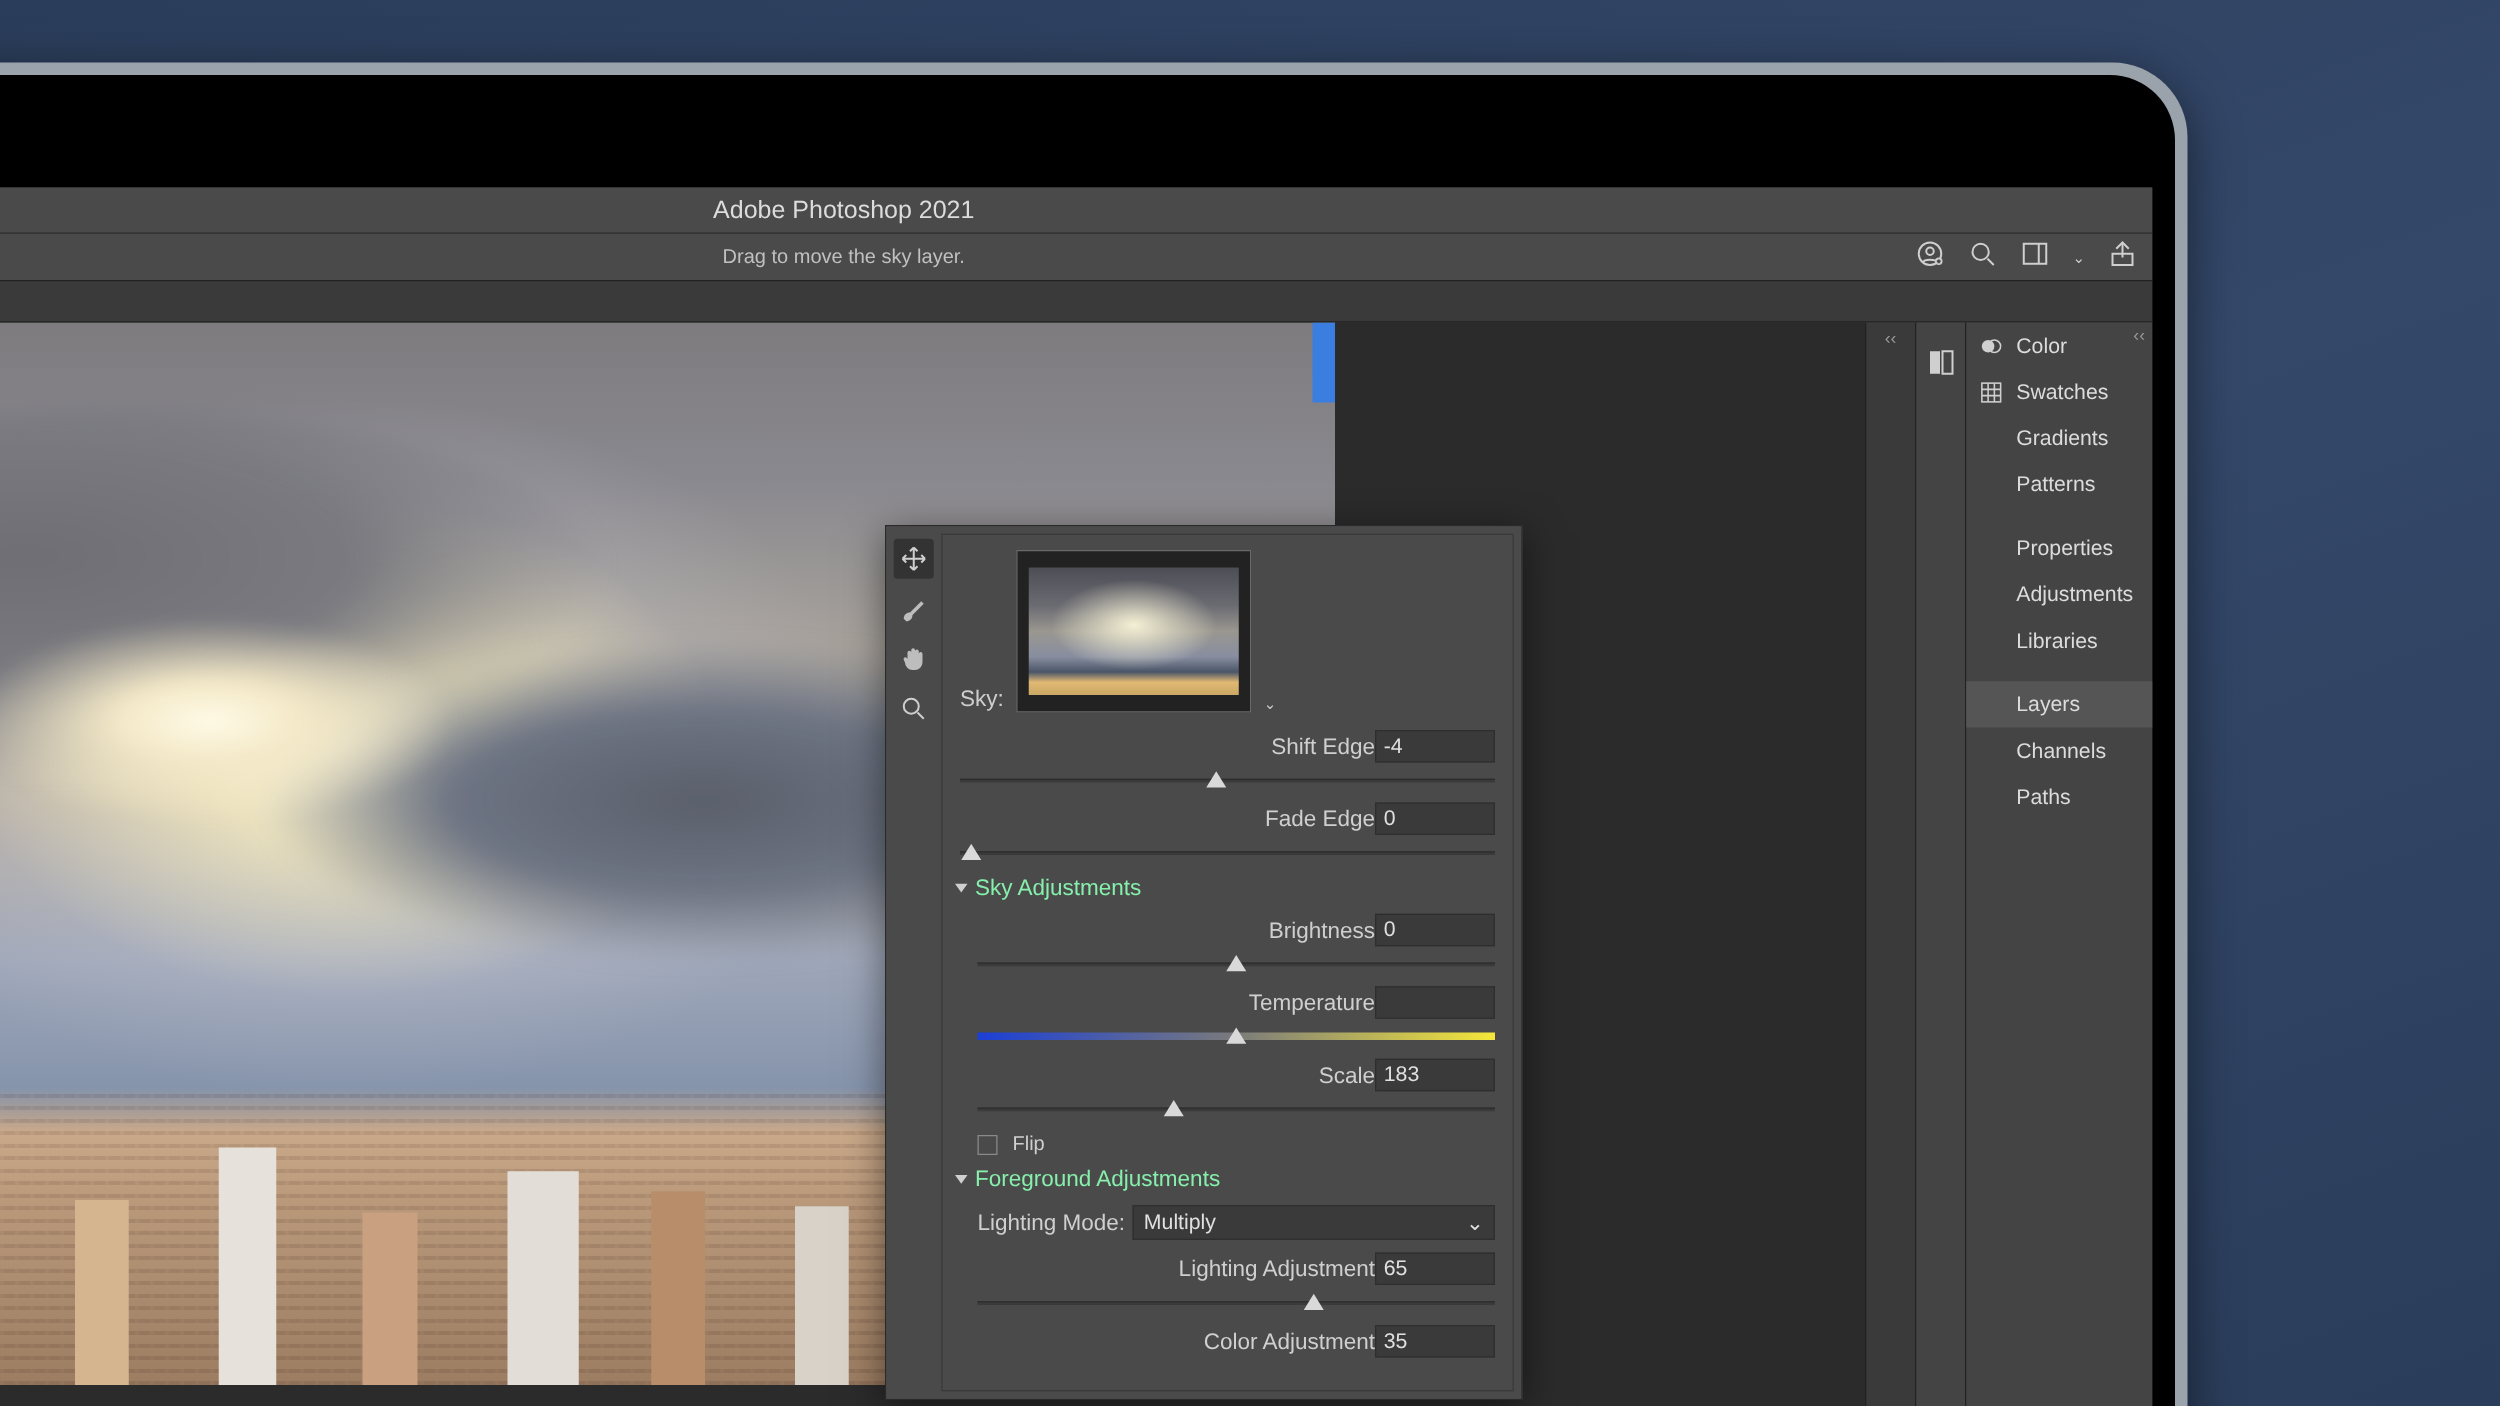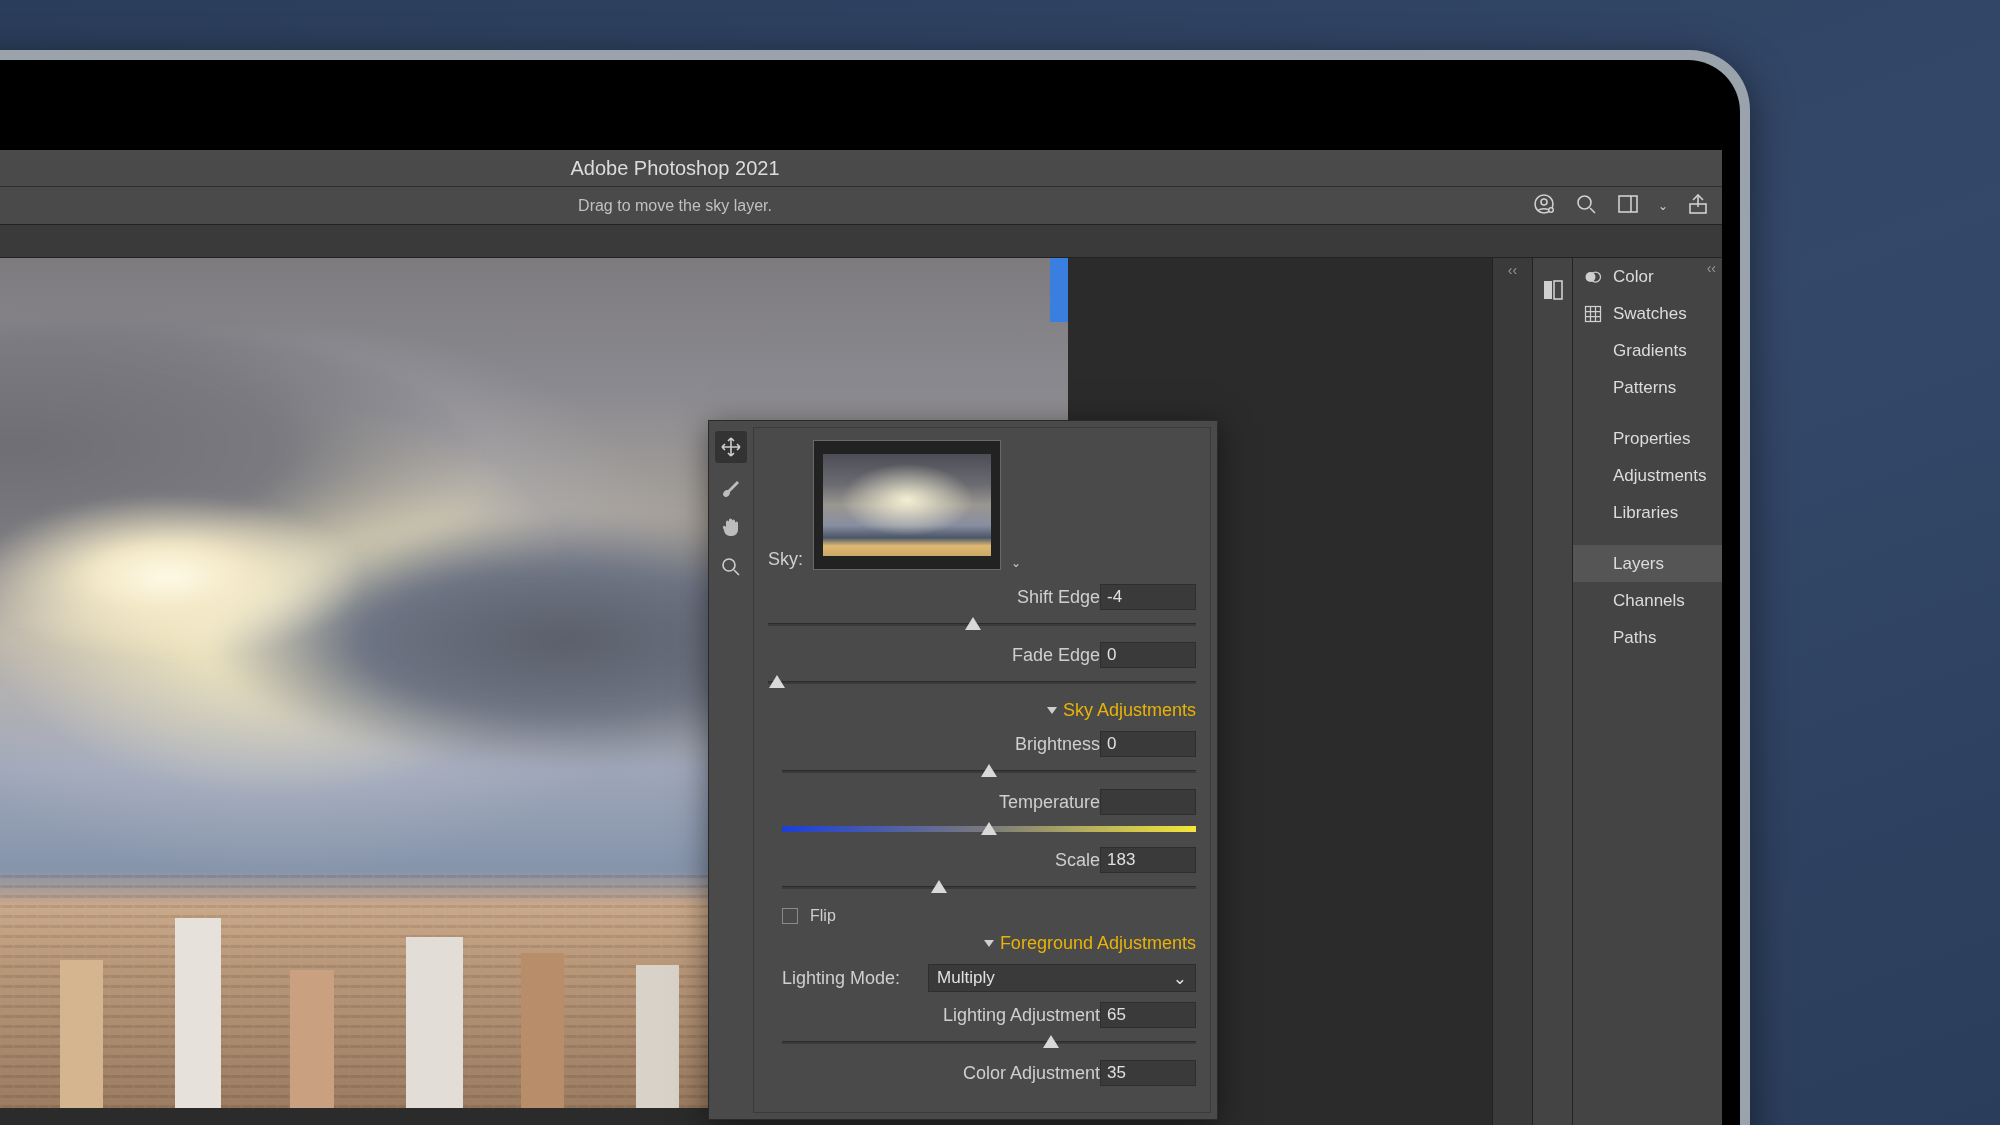--- a/index.html
+++ b/index.html
@@ -88,28 +88,28 @@
 
 .prop { margin-bottom:8px; }
 .prop-row { display:flex; justify-content:flex-end; align-items:center; }
 .prop-label { font-size:18px; color:#cfcfcf; }
 .prop-val { width:96px; height:26px; background:#3a3a3a; border:1px solid #2e2e2e; color:#e0e0e0; font-size:17px; padding:2px 6px; }
 .slider-track { position:relative; height:20px; margin-top:4px; }
 .track-line { position:absolute; left:0; right:0; top:9px; height:3px; background:#3a3a3a; border-top:1px solid #2c2c2c; }
 .track-line.temp { background: linear-gradient(90deg,#1b3fd6,#7b7b7b 50%,#f5e73a); height:6px; top:7px; border:none; }
 .thumb { position:absolute; top:3px; width:0; height:0; border-left:8px solid transparent; border-right:8px solid transparent; border-bottom:13px solid #d9d9d9; transform:translateX(-8px); }
 
-.section-hdr { display:flex; align-items:center; gap:6px; font-size:18px; color:#eab308; margin:8px 0 10px -4px;justify-content:flex-end; }
+.section-hdr { display:flex; align-items:center; gap:6px; font-size:18px; color:#86efac; margin:8px 0 10px -4px; }
 .section-hdr::before { content:""; width:0; height:0; border-left:5px solid transparent; border-right:5px solid transparent; border-top:7px solid #cfcfcf; }
 .section-body { padding-left:14px; }
 
 .check-row { display:flex; align-items:center; gap:12px; margin:10px 0 6px 0; }
 .chk { width:16px; height:16px; border:1px solid #8a8a8a; background:#4a4a4a; }
 
-.dd-row { display:flex; align-items:center; gap:28px; margin-bottom:10px; }
+.dd-row { display:flex; align-items:center; gap:6px; margin-bottom:10px; }
 .dd-label { font-size:18px; }
 .dd { flex:1; height:28px; background:#3a3a3a; border:1px solid #2e2e2e; color:#e0e0e0; font-size:17px; display:flex; align-items:center; justify-content:space-between; padding:0 8px; }
 
 
 .blue-stripe { position:absolute; right:0; top:0; width:18px; height:64px; background:#3a7fe0; }
 </style>
 </head>
 <body>
 
 <div class="laptop">

